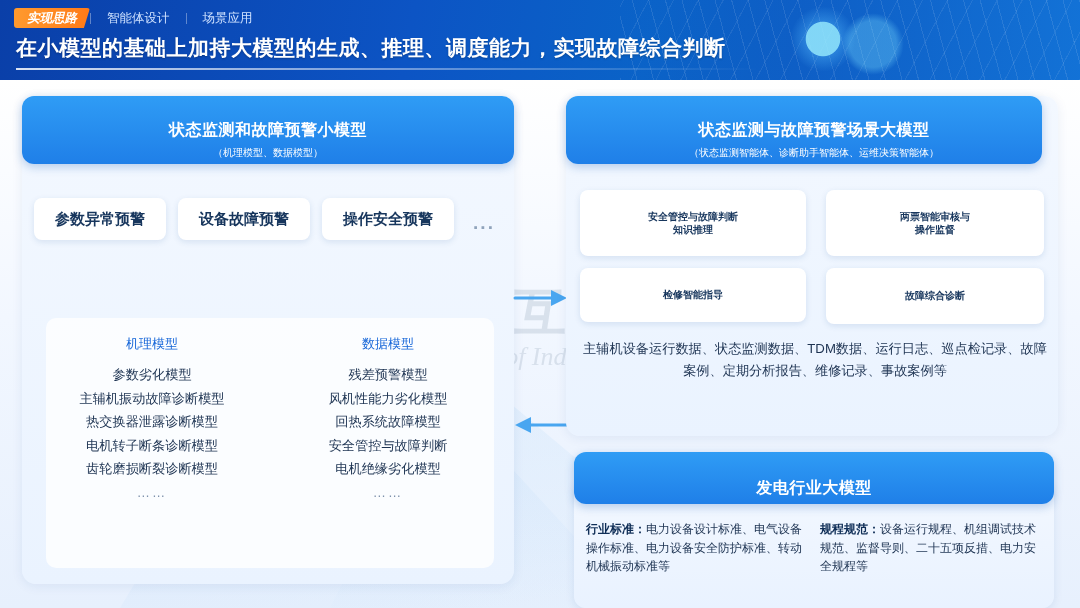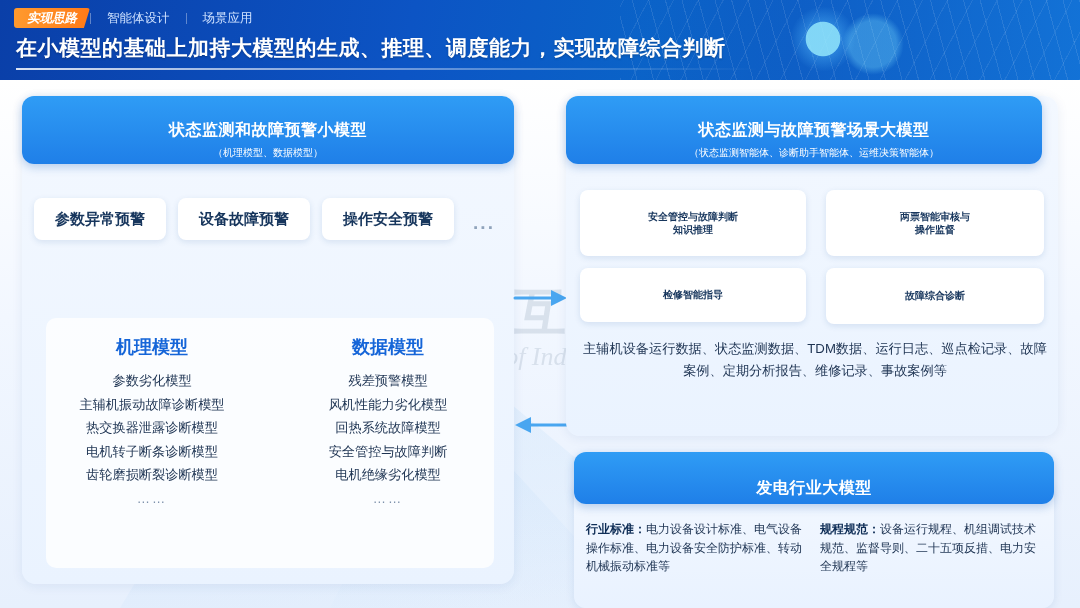--- a/index.html
+++ b/index.html
@@ -119,21 +119,21 @@
   #chip1{left:178px;top:118px;width:132px;}
   #chip2{left:322px;top:118px;width:132px;}
   #chip3{left:466px;top:118px;width:36px;height:50px;background:transparent;box-shadow:none;
     font-size:19px;color:#8fa3bb;letter-spacing:2px;}
 
   #model-box{left:46px;top:238px;width:448px;height:250px;background:rgba(255,255,255,.78);
     border-radius:10px;box-shadow:none;}
   .modelcol{position:absolute;top:255px;width:200px;text-align:center;}
   #mc-left{left:52px;}
   #mc-right{left:288px;}
-  .modelcol h4{margin:0 0 14px 0;font-size:18px;color:#1565d8;font-weight:bold;}
+  .modelcol h4{margin:0 0 14px 0;font-size:13px;color:#1565d8;font-weight:normal;}
   .modelcol p{margin:0 0 7px 0;font-size:13.2px;color:#1d3352;line-height:1.25;}
   .modelcol p.dots{color:#7d91ab;letter-spacing:2px;margin-top:4px;}
 
   
   #right-panel{left:566px;top:16px;width:492px;height:340px;
     background:linear-gradient(180deg,#f3f8ff 0%,#eaf3ff 100%);border-radius:14px;
     box-shadow:0 2px 12px rgba(20,70,140,.08);}
   #right-head{position:absolute;left:566px;top:16px;width:456px;height:68px;padding-left:20px;}
   .rbox{
     position:absolute;border-radius:8px;background:#ffffff;

